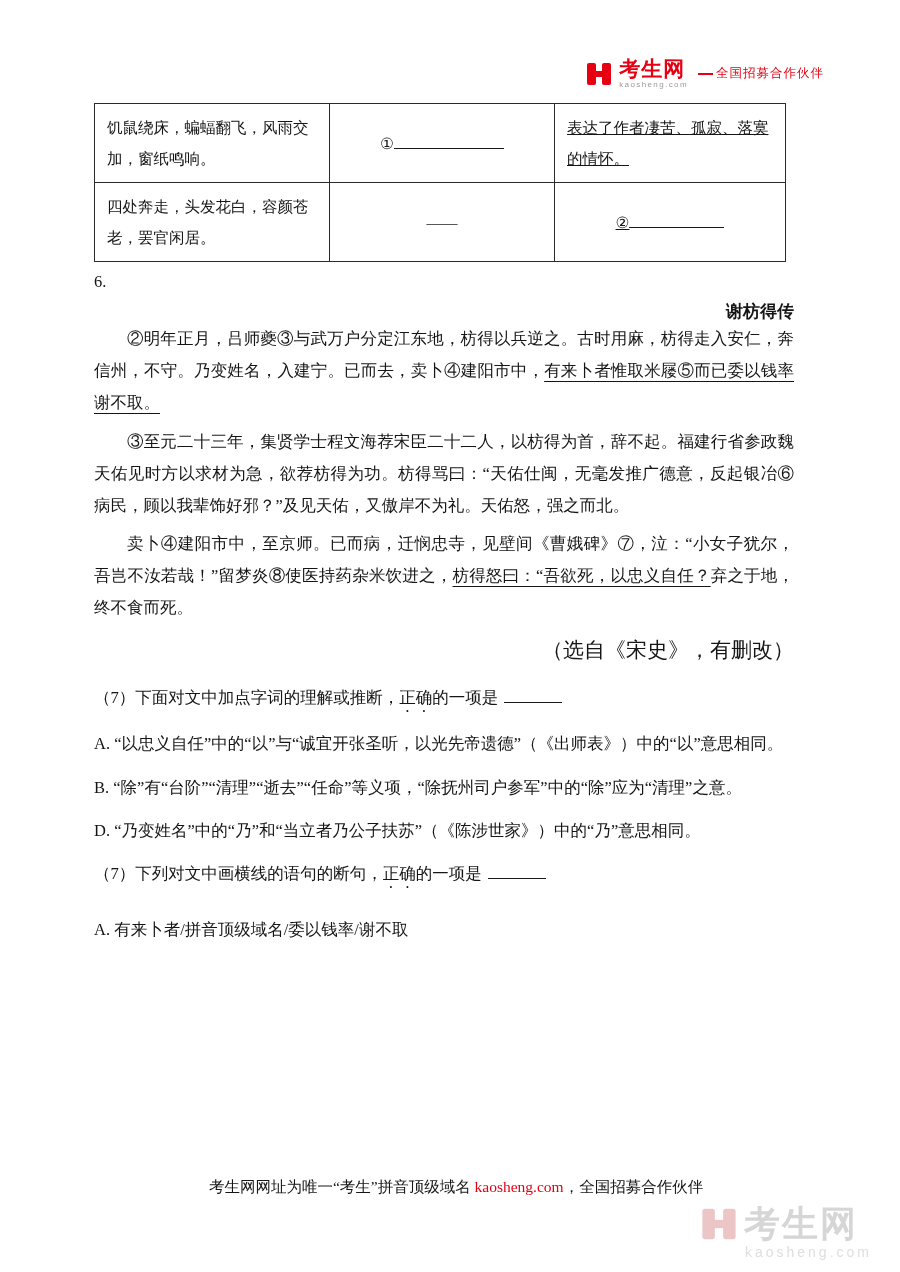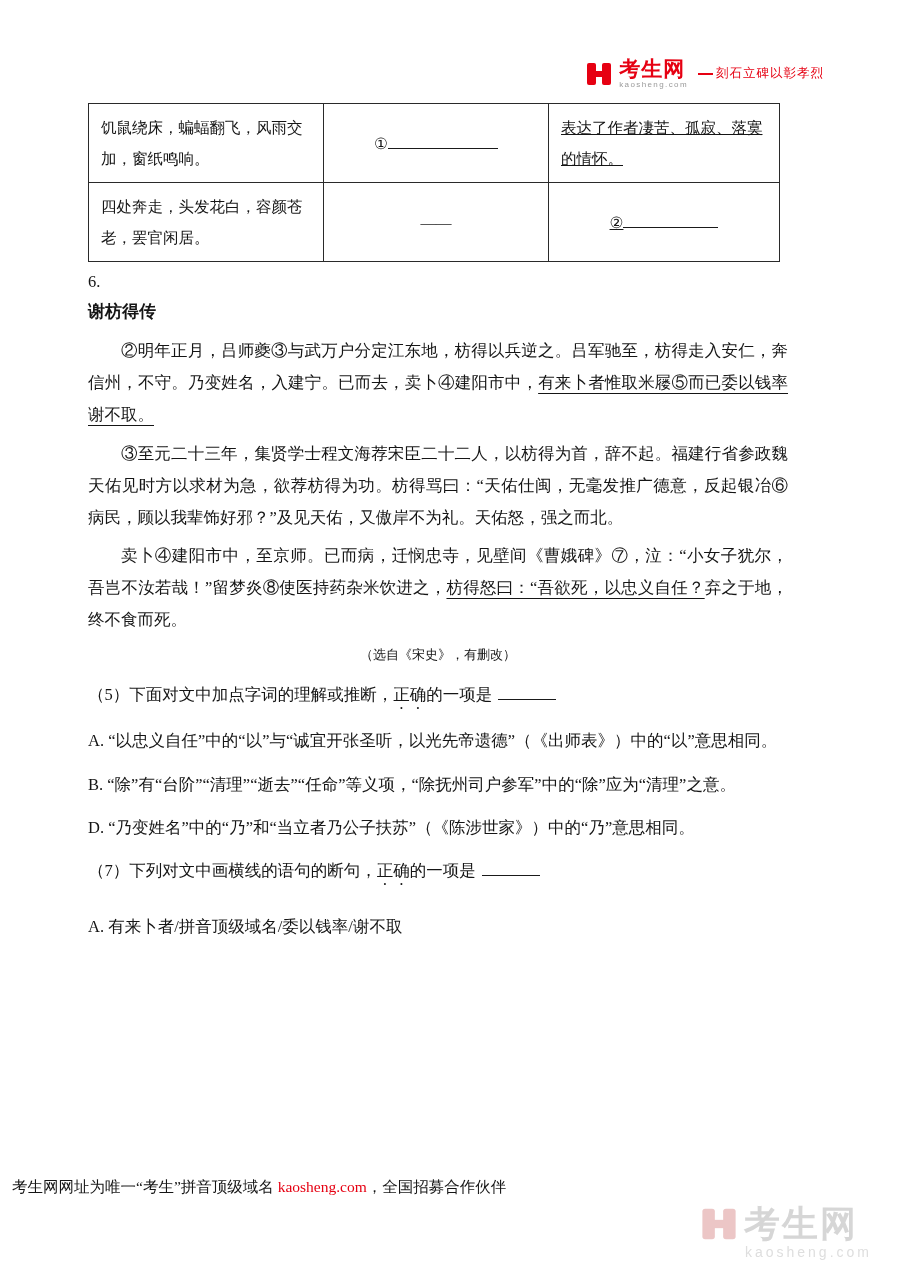--- a/index.html
+++ b/index.html
@@ -10,49 +10,49 @@
   .brand{position:absolute;top:58px;right:76px;display:flex;align-items:center;gap:7px;}
   .logo-mark{display:block;}
   .logo-stack{display:flex;flex-direction:column;line-height:1;}
   .brand-name{font-family:"Liberation Sans",sans-serif;font-weight:bold;font-size:21px;color:#e60012;letter-spacing:1px;}
   .brand-sub{font-family:"Liberation Sans",sans-serif;font-size:8px;color:#9a9a9a;letter-spacing:1.4px;margin-top:2px;}
   .tagline-wrap{display:flex;align-items:center;gap:3px;margin-left:3px;}
   .tag-dash{display:inline-block;width:15px;height:2px;background:#e60012;}
   .tagline{font-family:"Liberation Sans",sans-serif;font-size:12.5px;color:#e60012;letter-spacing:1px;}
 
   
-  .content{position:absolute;left:88px;top:103px;width:700px;}
+  .content{position:absolute;left:94px;top:103px;width:700px;}
 
   
   table.ans{border-collapse:collapse;width:616px;font-size:15.5px;line-height:2;table-layout:fixed;}
   table.ans td{border:1px solid #2a2a2a;padding:8px 12px;vertical-align:middle;}
   td.c1{width:210px;}
   td.c2{width:200px;text-align:center;}
   td.c3{width:206px;text-decoration:underline;}
   td.center{text-align:center;}
 
   .blank{display:inline-block;border-bottom:1px solid #1a1a1a;height:15px;vertical-align:baseline;}
   .w110{width:110px;}
   .w95{width:95px;}
   .w58{width:58px;margin-left:6px;}
 
   .qnum{font-size:16.5px;margin:10px 0 2px;}
-  .title{text-align:left;font-size:17px;font-weight:bold;margin:8px 0 12px;}
+  .title{text-align:right;font-size:17px;font-weight:bold;margin:8px 0 0;}
 
   p.body{font-size:16.5px;line-height:1.95;text-align:justify;text-indent:2em;margin:0 0 6px;}
   .u{text-decoration:underline;text-underline-offset:5px;}
-  p.source{font-size:13px;text-align:center;margin:4px 0 12px;line-height:1.9;}
+  p.source{font-size:21px;text-align:right;margin:4px 0 12px;line-height:1.9;}
   p.notes{font-size:16.5px;line-height:1.95;text-align:justify;text-indent:0;margin:0 0 10px;}
 
   .q p{font-size:16.5px;line-height:1.9;margin:0 0 12px;text-align:justify;}
   .em-dot{-webkit-text-emphasis:dot #151515;text-emphasis:dot #151515;-webkit-text-emphasis-position:under;text-emphasis-position:under right;}
   .q2-opt{margin-top:22px !important;}
 
   
-  .footer{position:absolute;left:12px;right:0;bottom:74px;text-align:left;font-size:15.5px;color:#151515;}
+  .footer{position:absolute;left:12px;right:0;bottom:74px;text-align:center;font-size:15.5px;color:#151515;}
   .footer .domain{color:#e60012;}
 
   
   .watermark{position:absolute;right:28px;bottom:12px;}
   .wm-row{display:flex;align-items:center;gap:7px;}
   .wm-text{font-family:"Liberation Sans",sans-serif;font-weight:bold;font-size:36px;color:#d6d6d6;letter-spacing:2px;line-height:1;}
   .wm-domain{font-family:"Liberation Sans",sans-serif;font-size:14px;color:#dedede;letter-spacing:3px;padding-left:44px;margin-top:2px;}
 </style>
 </head>
 <body>
@@ -64,21 +64,21 @@
       <rect x="1" y="2" width="9" height="22" rx="2" fill="#e60012"></rect>
       <rect x="16" y="2" width="9" height="22" rx="2" fill="#e60012"></rect>
       <rect x="8" y="10" width="10" height="6" fill="#e60012"></rect>
     </svg>
     <div class="logo-stack">
       <div class="brand-name">考生网</div>
       <div class="brand-sub">kaosheng.com</div>
     </div>
     <div class="tagline-wrap">
       <span class="tag-dash"></span>
-      <span class="tagline">刻石立碑以彰孝烈</span>
+      <span class="tagline">全国招募合作伙伴</span>
     </div>
   </header>
 
   <div class="content">
 
     <table class="ans">
       <tbody>
           <tr>
         <td class="c1">饥鼠绕床，蝙蝠翻飞，风雨交加，窗纸鸣响。</td>
         <td class="c2">
@@ -93,28 +93,28 @@
           <span>②</span><span class="blank w95"></span>
         </td>
       </tr>
     </tbody>
       </table>
 
     <div class="qnum">6.</div>
 
     <div class="article">
       <div class="title">谢枋得传</div>
-      <p class="body"><span>②明年正月，吕师夔③与武万户分定江东地，枋得以兵逆之。吕军驰至，枋得走入安仁，奔信州，不守。乃变姓名，入建宁。已而去，卖卜④建阳市中，</span><span class="u">有来卜者惟取米屦⑤而已委以钱率谢不取。</span></p>
+      <p class="body"><span>②明年正月，吕师夔③与武万户分定江东地，枋得以兵逆之。古时用麻，枋得走入安仁，奔信州，不守。乃变姓名，入建宁。已而去，卖卜④建阳市中，</span><span class="u">有来卜者惟取米屦⑤而已委以钱率谢不取。</span></p>
       <p class="body">③至元二十三年，集贤学士程文海荐宋臣二十二人，以枋得为首，辞不起。福建行省参政魏天佑见时方以求材为急，欲荐枋得为功。枋得骂曰：“天佑仕闽，无毫发推广德意，反起银冶⑥病民，顾以我辈饰好邪？”及见天佑，又傲岸不为礼。天佑怒，强之而北。</p>
       <p class="body"><span>卖卜④建阳市中，至京师。已而病，迁悯忠寺，见壁间《曹娥碑》⑦，泣：“小女子犹尔，吾岂不汝若哉！”留梦炎⑧使医持药杂米饮进之，</span><span class="u">枋得怒曰：“吾欲死，以忠义自任？</span><span>弃之于地，终不食而死。</span></p>
       <p class="source">（选自《宋史》，有删改）</p>
     </div>
 
     <div class="q">
-      <p><span>（5）下面对文中加点字词的理解或推断，</span><span class="em-dot">正确</span><span>的一项是</span><span class="blank w58"></span></p>
+      <p><span>（7）下面对文中加点字词的理解或推断，</span><span class="em-dot">正确</span><span>的一项是</span><span class="blank w58"></span></p>
       <p>A. “以忠义自任”中的“以”与“诚宜开张圣听，以光先帝遗德”（《出师表》）中的“以”意思相同。</p>
       <p>B. “除”有“台阶”“清理”“逝去”“任命”等义项，“除抚州司户参军”中的“除”应为“清理”之意。</p>
       <p>D. “乃变姓名”中的“乃”和“当立者乃公子扶苏”（《陈涉世家》）中的“乃”意思相同。</p>
       <p><span>（7）下列对文中画横线的语句的断句，</span><span class="em-dot">正确</span><span>的一项是</span><span class="blank w58"></span></p>
       <p class="q2-opt">A. 有来卜者/拼音顶级域名/委以钱率/谢不取</p>
     </div>
 
   </div>
 
   <div class="footer">

